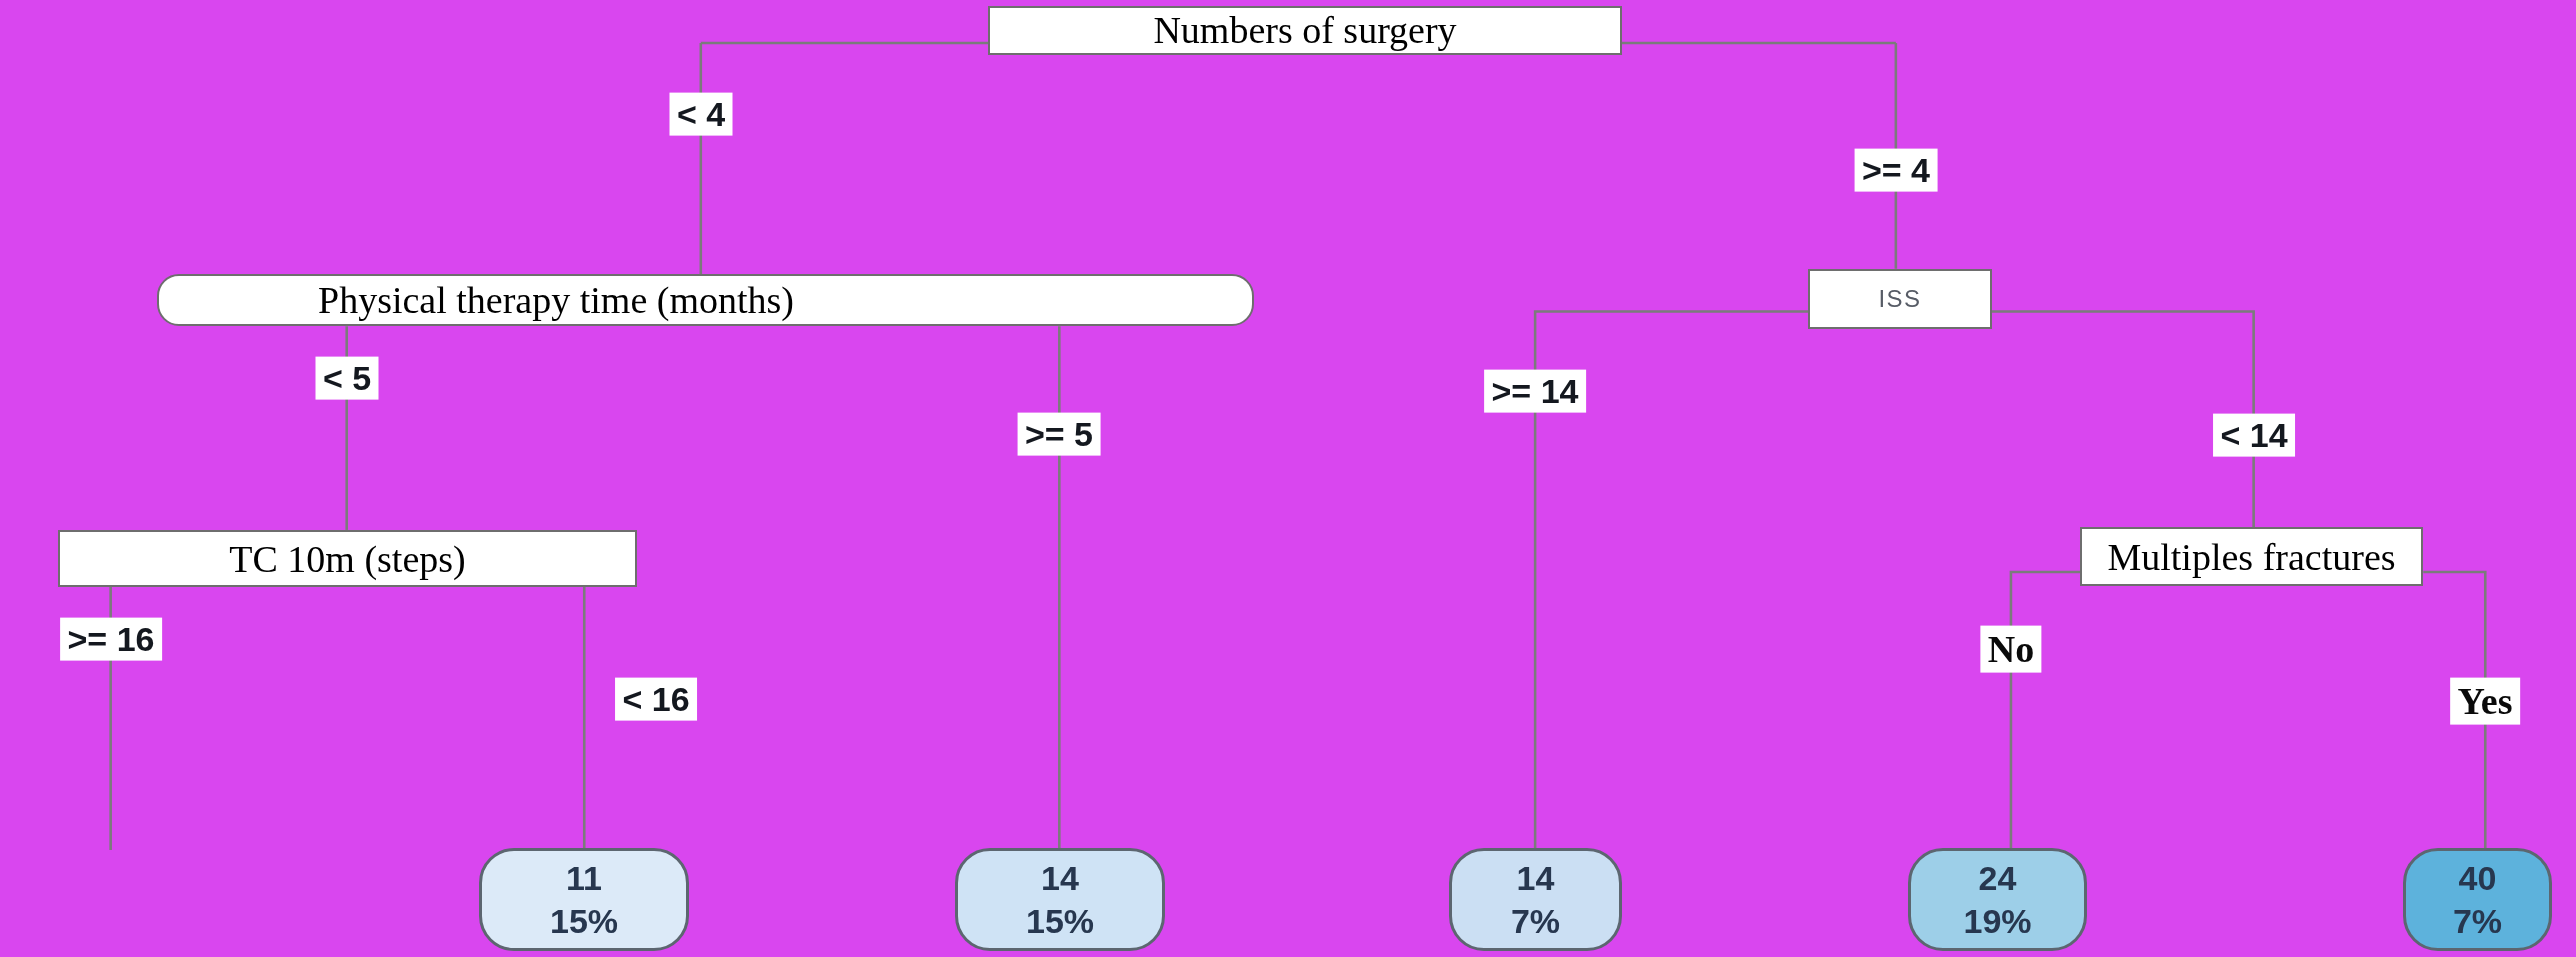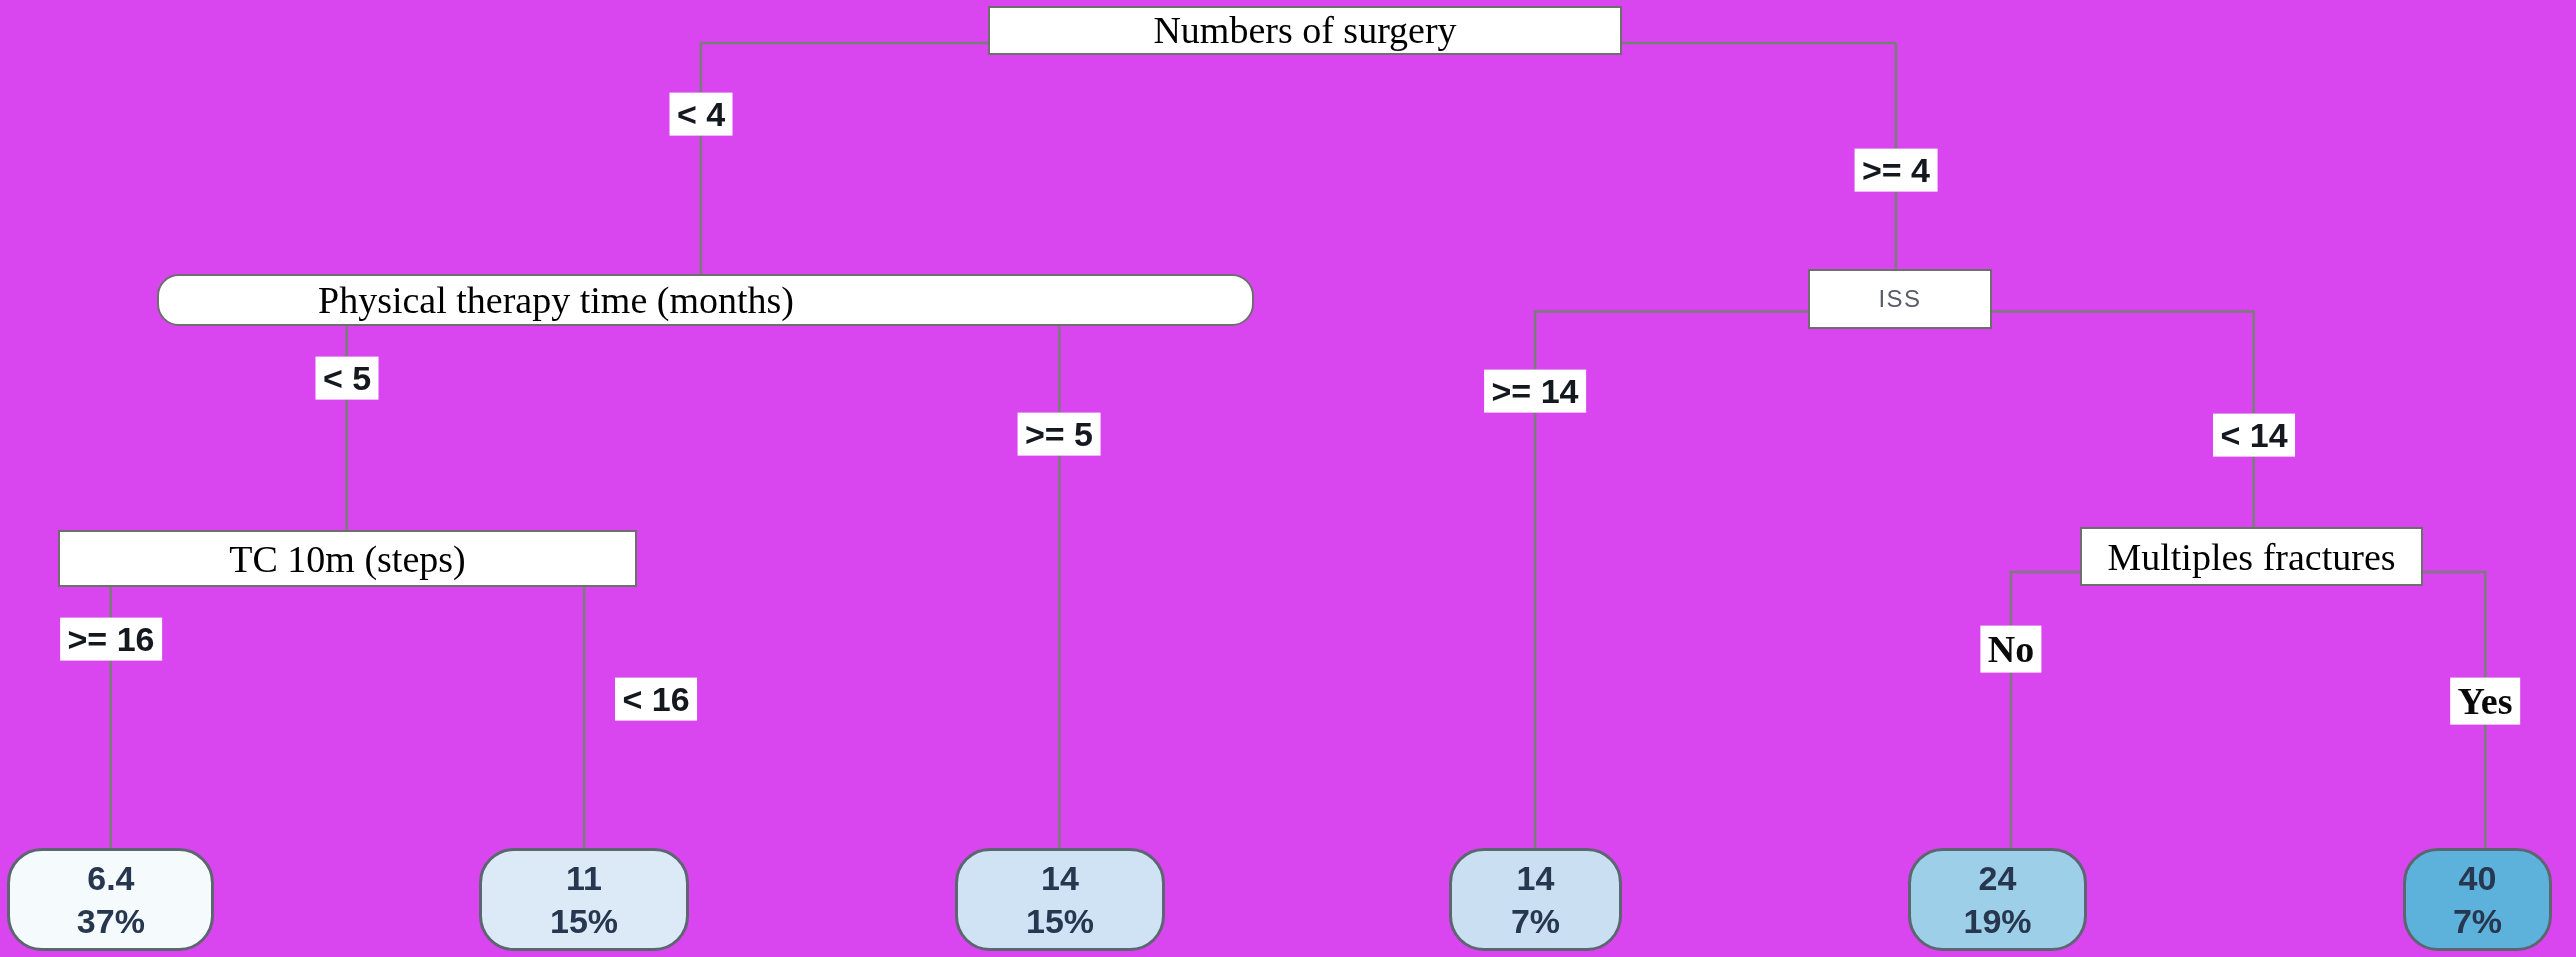--- a/index.html
+++ b/index.html
@@ -120,24 +120,20 @@
   <div class="blabel" style="left:1896px;top:170px;">&gt;= 4</div>
   <div class="blabel" style="left:347px;top:378px;">&lt; 5</div>
   <div class="blabel" style="left:1059px;top:434px;">&gt;= 5</div>
   <div class="blabel" style="left:1535px;top:391px;">&gt;= 14</div>
   <div class="blabel" style="left:2254px;top:435px;">&lt; 14</div>
   <div class="blabel" style="left:111px;top:639px;">&gt;= 16</div>
   <div class="blabel" style="left:616px;top:699px;margin-left:40px;">&lt; 16</div>
   <div class="blabel word" style="left:2011px;top:649px;">No</div>
   <div class="blabel word" style="left:2485px;top:701px;">Yes</div>
 
-  <div class="leaf leaf-1" style="background: rgb(245, 250, 253);">
-    <div>6.4</div>
-    <div>37%</div>
-  </div>
   <div class="leaf leaf-2" style="background: rgb(220, 234, 248);">
     <div>11</div>
     <div>15%</div>
   </div>
   <div class="leaf leaf-3" style="background: rgb(207, 227, 245);">
     <div>14</div>
     <div>15%</div>
   </div>
   <div class="leaf leaf-4" style="background: rgb(203, 223, 243);">
     <div>14</div>

